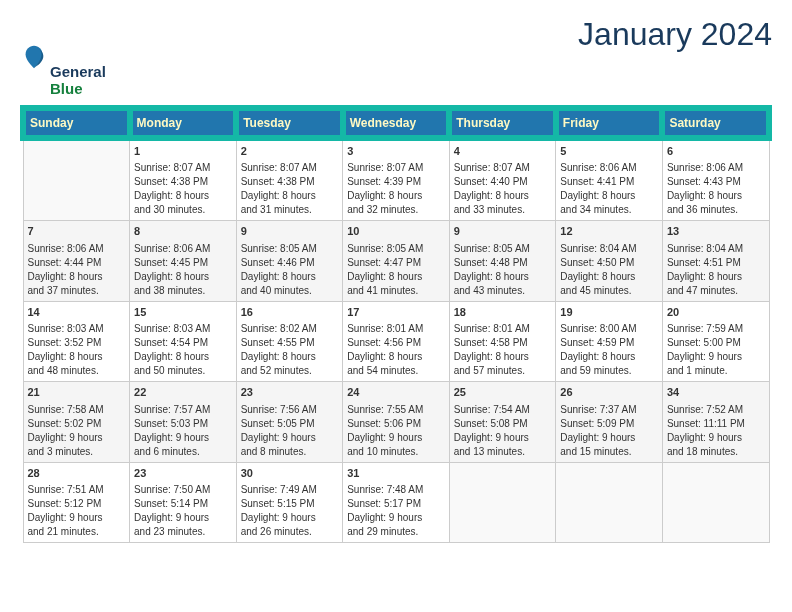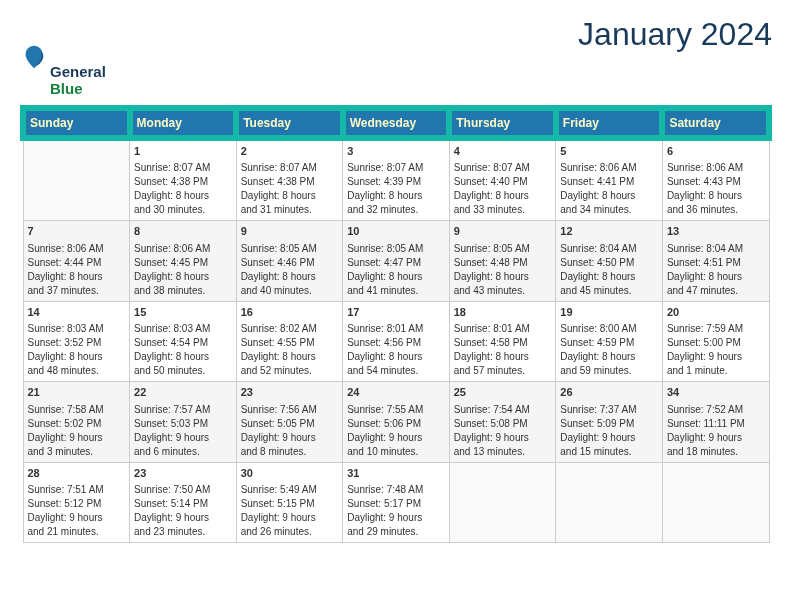--- a/index.html
+++ b/index.html
@@ -294,21 +294,21 @@
             <div>Daylight: 9 hours<br>and 21 minutes.</div>
           </td>
           <td>
             <span class="day-num">23</span>
             <div>Sunrise: 7:50 AM</div>
             <div>Sunset: 5:14 PM</div>
             <div>Daylight: 9 hours<br>and 23 minutes.</div>
           </td>
           <td>
             <span class="day-num">30</span>
-            <div>Sunrise: 5:49 AM</div>
+            <div>Sunrise: 7:49 AM</div>
             <div>Sunset: 5:15 PM</div>
             <div>Daylight: 9 hours<br>and 26 minutes.</div>
           </td>
           <td>
             <span class="day-num">31</span>
             <div>Sunrise: 7:48 AM</div>
             <div>Sunset: 5:17 PM</div>
             <div>Daylight: 9 hours<br>and 29 minutes.</div>
           </td>
           <td class="empty-cell"></td>

